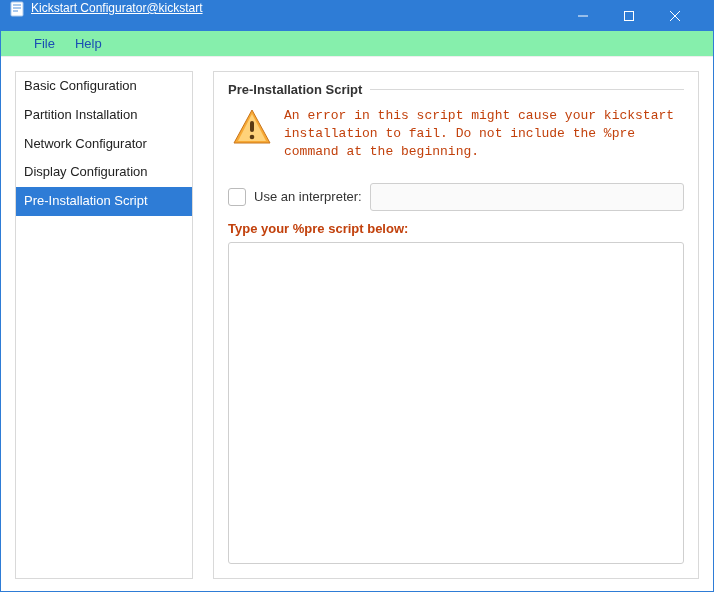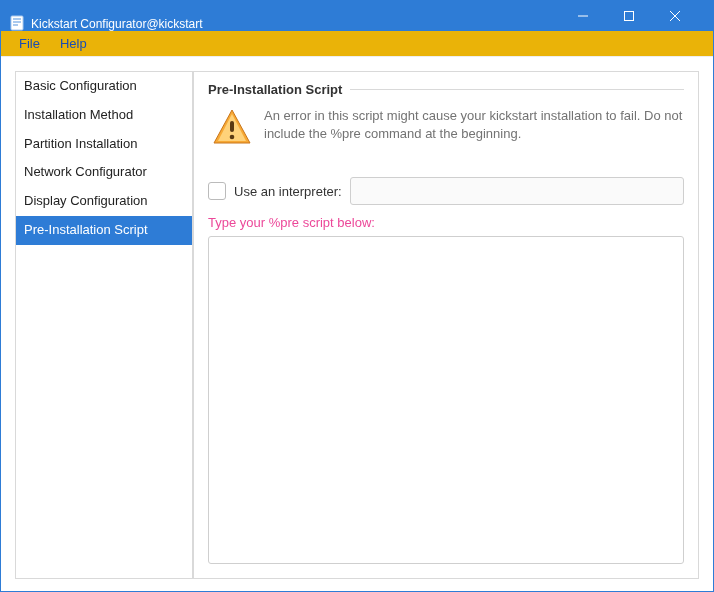--- a/index.html
+++ b/index.html
@@ -1,37 +1,37 @@
 <!DOCTYPE html>
 <html><head>
 <meta charset="utf-8">
 <style>
 * { box-sizing: border-box; margin: 0; padding: 0; }
 body { font-family: "Segoe UI", Tahoma, sans-serif; font-size: 13px; background: #fff; width: 714px; height: 592px; overflow: hidden; border: 1px solid #2e7cd6; }
-.titlebar { height: 30px; background: #2e7cd6; color: #fff; display: flex; align-items: flex-end; padding: 0 15px 0 8px; }
+.titlebar { height: 30px; background: #2e7cd6; color: #fff; display: flex; align-items: flex-start; padding: 0 15px 0 8px; text-decoration: underline; }
 .titlebar .appicon { width: 16px; height: 16px; margin-right: 6px; }
 .titlebar .title { flex: 1; font-size: 12px; }
 .titlebar .winbtn { width: 46px; height: 30px; display: flex; align-items: center; justify-content: center; color: #fff; }
-.menubar { height: 26px; background: #eab308; display: flex; align-items: center; padding: 0 8px; border-bottom: 1px solid #eee; }
+.menubar { height: 26px; background: #86efac; display: flex; align-items: center; padding: 0 23px; border-bottom: 1px solid #eee; }
 .menubar .menuitem { padding: 3px 10px; color: #1a4db3; cursor: default; }
-.content { display: flex; padding: 14px; gap: 0; height: calc(592px - 30px - 26px); }
+.content { display: flex; padding: 14px; gap: 20px; height: calc(592px - 30px - 26px); }
 .sidebar { width: 178px; border: 1px solid #d9d9d9; background: #fff; overflow: auto; }
 .sidebar .navitem { padding: 4px 8px; color: #222; cursor: default; line-height: 1.6; }
 .sidebar .navitem.selected { background: #2e7cd6; color: #fff; }
 .panel { flex: 1; border: 1px solid #d9d9d9; padding: 10px 14px 14px 14px; position: relative; display: flex; flex-direction: column; }
 .panel-title-wrap { display: flex; align-items: center; margin-bottom: 6px; }
 .panel-title { font-weight: bold; color: #333; font-size: 13px; }
 .panel-title-line { flex: 1; height: 1px; background: #d9d9d9; margin-left: 8px; }
 .warnrow { display: flex; align-items: flex-start; gap: 12px; padding: 4px 0 10px 4px; }
-.warnrow .msg { color: #737373; line-height: 1.4; }
-.interprow { display: flex; align-items: center; gap: 8px; margin: 17px 0 10px 0; }
+.warnrow .msg { color: #c2410c; line-height: 1.4; font-family: Liberation Mono, monospace; }
+.interprow { display: flex; align-items: center; gap: 8px; margin: 11px 0 10px 0; }
 .interprow input[type="checkbox"] { width: 18px; height: 18px; border: 1px solid #bbb; border-radius: 3px; appearance: none; background: #fff; }
 .interprow .label { color: #333; }
 .interprow .tinput { flex: 1; height: 28px; border: 1px solid #cfcfcf; border-radius: 3px; background: #fafafa; padding: 0 6px; }
-.scriptlabel { color: #ec4899; margin-bottom: 6px; }
+.scriptlabel { color: #c2410c; margin-bottom: 6px; font-weight: bold; }
 .scriptarea { flex: 1; border: 1px solid #cfcfcf; border-radius: 3px; background: #fff; width: 100%; resize: none; font-family: monospace; padding: 6px; }
 </style>
 </head>
 <body>
 
 <div class="titlebar">
   <span class="appicon">
     <svg width="16" height="16" viewBox="0 0 16 16">
         <rect x="2" y="1" width="12" height="14" rx="1" fill="#fff" stroke="#a9c9ee"></rect>
         <rect x="4" y="3" width="8" height="2" fill="#a9c9ee"></rect>
@@ -59,21 +59,20 @@
 </div>
 
 <div class="menubar">
   <div class="menuitem">File</div>
   <div class="menuitem">Help</div>
 </div>
 
 <div class="content">
   <div class="sidebar" id="sidebar">
       <div class="navitem">Basic Configuration</div>
-      <div class="navitem">Installation Method</div>
       <div class="navitem">Partition Installation</div>
       <div class="navitem">Network Configurator</div>
       <div class="navitem">Display Configuration</div>
       <div class="navitem selected">Pre-Installation Script</div>
     </div>
 
   <div class="panel">
     <div class="panel-title-wrap">
       <span class="panel-title">Pre-Installation Script</span>
       <span class="panel-title-line"></span>

